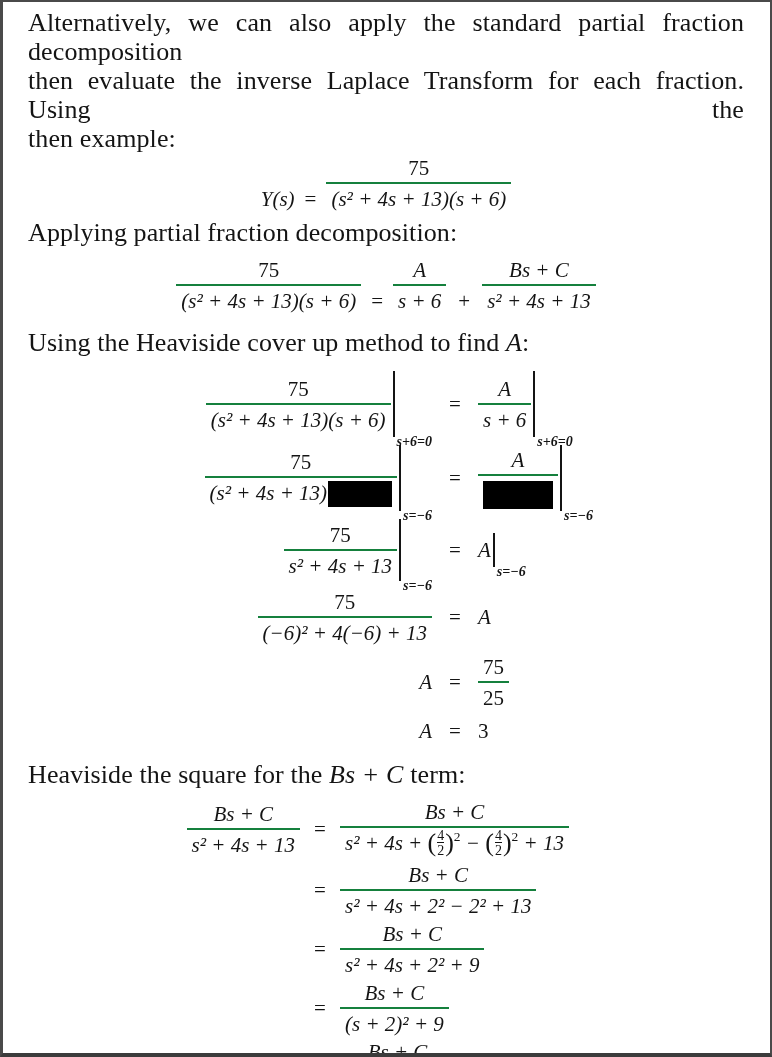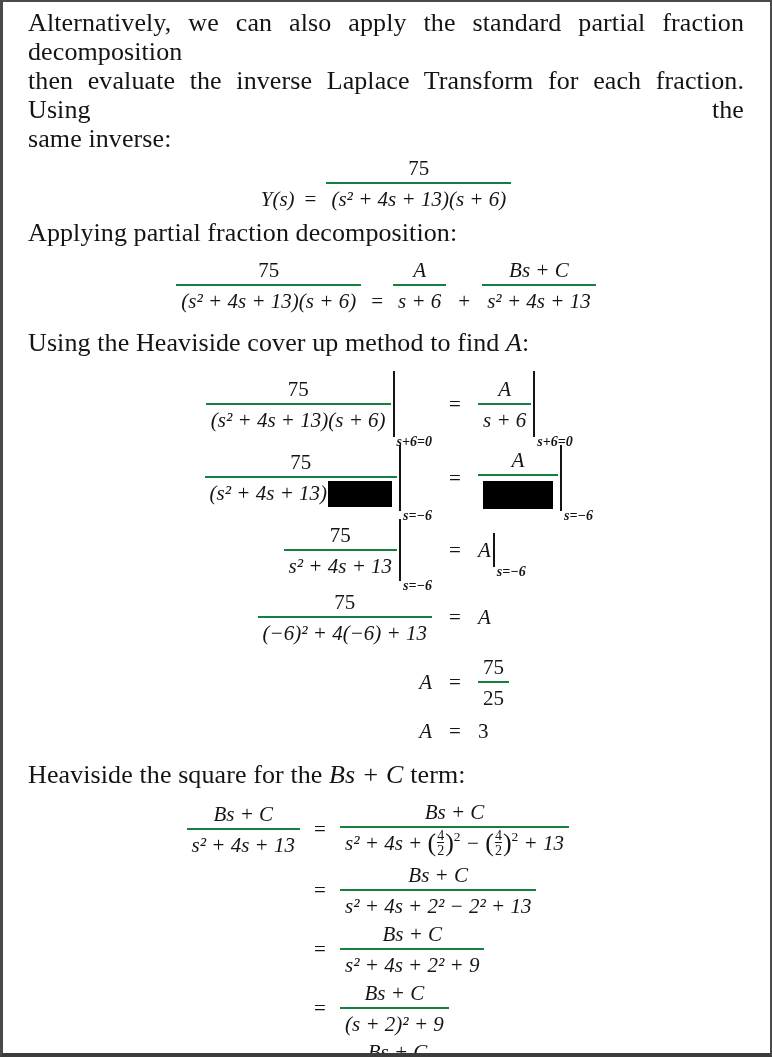--- a/index.html
+++ b/index.html
@@ -59,21 +59,21 @@
   .blk2{margin-top:10px;}
 </style>
 </head>
 <body>
 
 <div class="page">
 
   <div class="txt">
     <div class="jline">Alternatively, we can also apply the standard partial fraction decomposition</div>
     <div class="jline">then evaluate the inverse Laplace Transform for each fraction. Using the</div>
-    <div>same inverse:</div>
+    <div>then example:</div>
   </div>
 
   <div class="math eqrow sec-eq1">
     <span class="mvar">Y(s)</span>
     <span class="sep">=</span>
     <span class="frac">
       <span class="num up">75</span>
       <span class="den">(s² + 4s + 13)(s + 6)</span>
     </span>
   </div>

